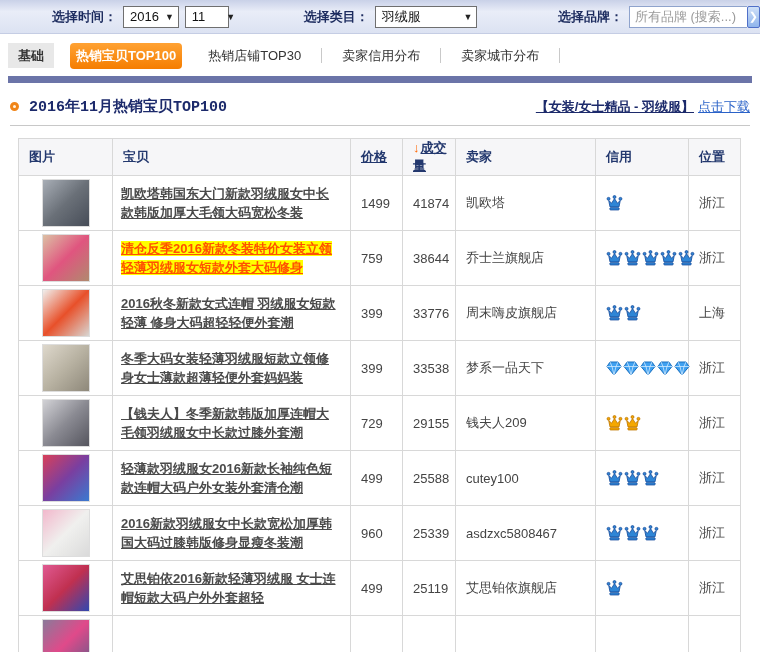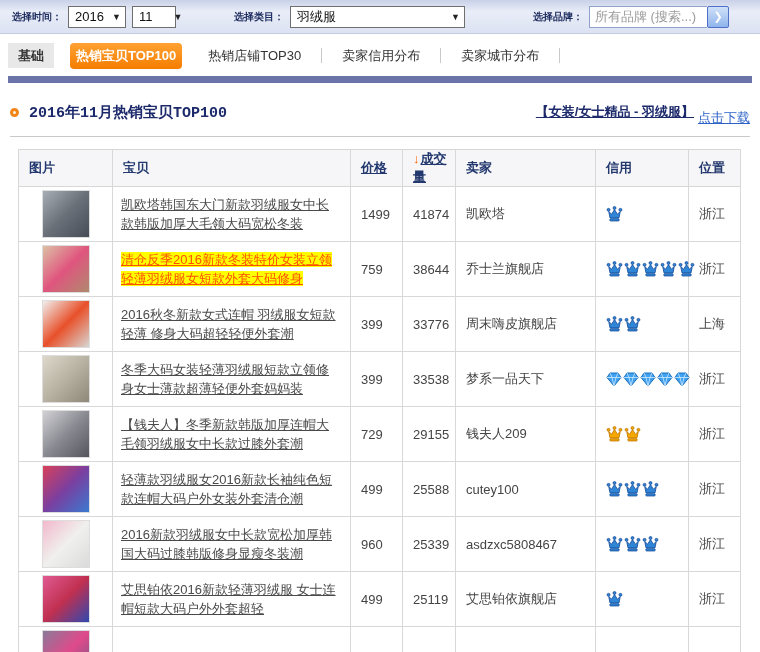--- a/index.html
+++ b/index.html
@@ -6,21 +6,21 @@
   html,body { background:#fff; }
   body { font-family:"Liberation Sans","DejaVu Sans",sans-serif; }
   .page { width:760px; height:652px; overflow:hidden; background:#fff; position:relative; }
 
   
   .filterbar {
     height:34px; display:flex; align-items:center; padding-left:12px;
     background:linear-gradient(180deg,#c9d1e8 0%,#e9edf8 35%,#dce2f2 100%);
     border-bottom:1px solid #c5cde4;
   }
-  .flabel { font-size:10px; font-weight:bold; color:#1c2b5e; margin-right:6px; white-space:nowrap; }
+  .flabel { font-size:13px; font-weight:bold; color:#1c2b5e; margin-right:6px; white-space:nowrap;margin-left:40px; }
   .fselect {
     background:#fff; border:1px solid #6f6f6f; height:22px; display:inline-flex;
     align-items:center; justify-content:space-between; font-size:13px; color:#111;
     padding:0 4px 0 6px; margin-right:6px; cursor:default;
   }
   .fselect .car { font-size:9px; color:#222; margin-left:6px; }
   .sel-year { width:58px; }
   .sel-month { width:44px;gap:15px; }
   .sel-cat { width:175px; }
   .gap1 { width:52px; } .gap2 { width:62px; }
@@ -71,21 +71,21 @@
   .grid th, .grid td { border:1px solid #d8d8d8; font-size:13px; }
   .grid th {
     background:#f6f6f8; height:28px; text-align:left; padding-left:10px;
     color:#23386e; font-weight:bold;
   }
   .grid th .sortable { text-decoration:underline; cursor:pointer; }
   .sort-arrow { color:#f60; font-weight:bold; margin-right:1px; }
   .grid td { height:55px; vertical-align:middle; color:#444; padding-left:10px; }
   td.imgcell { padding:0; text-align:center; }
   .thumb { width:48px; height:48px; display:inline-block; vertical-align:middle; border:1px solid #ddd; }
-  td.itemcell { padding:4px 10px 4px 8px; }
+  td.itemcell { padding:4px 10px 4px 8px;font-weight:bold; }
   .item-link { color:#4a4a4a; text-decoration:underline; line-height:19px; cursor:pointer; }
   .creditcell { padding-left:8px; white-space:nowrap; }
   .creditcell svg { margin-right:1px; vertical-align:middle; }
 </style>
 </head>
 <body>
 
 <div class="page">
 
   <div class="filterbar">
@@ -124,21 +124,21 @@
       <span class="tabsep"></span>
     </div>
   </div>
 
   <div class="bluebar" style="background: rgb(107, 116, 168);"></div>
 
   <div class="secrow">
     <span class="bullet"></span>
     <span class="sectitle">2016年11月热销宝贝TOP100</span>
     <span class="seccat">【女装/女士精品 - 羽绒服】</span>
-    <span class="dl-link" style="color: rgb(42, 98, 200); margin-top: 12px;">点击下载</span>
+    <span class="dl-link" style="color: rgb(42, 98, 200);">点击下载</span>
   </div>
 
   <table class="grid">
     <colgroup>
       <col style="width:94px">
         <col style="width:238px">
         <col style="width:52px">
       <col style="width:53px">
         <col style="width:140px">
         <col style="width:93px">

